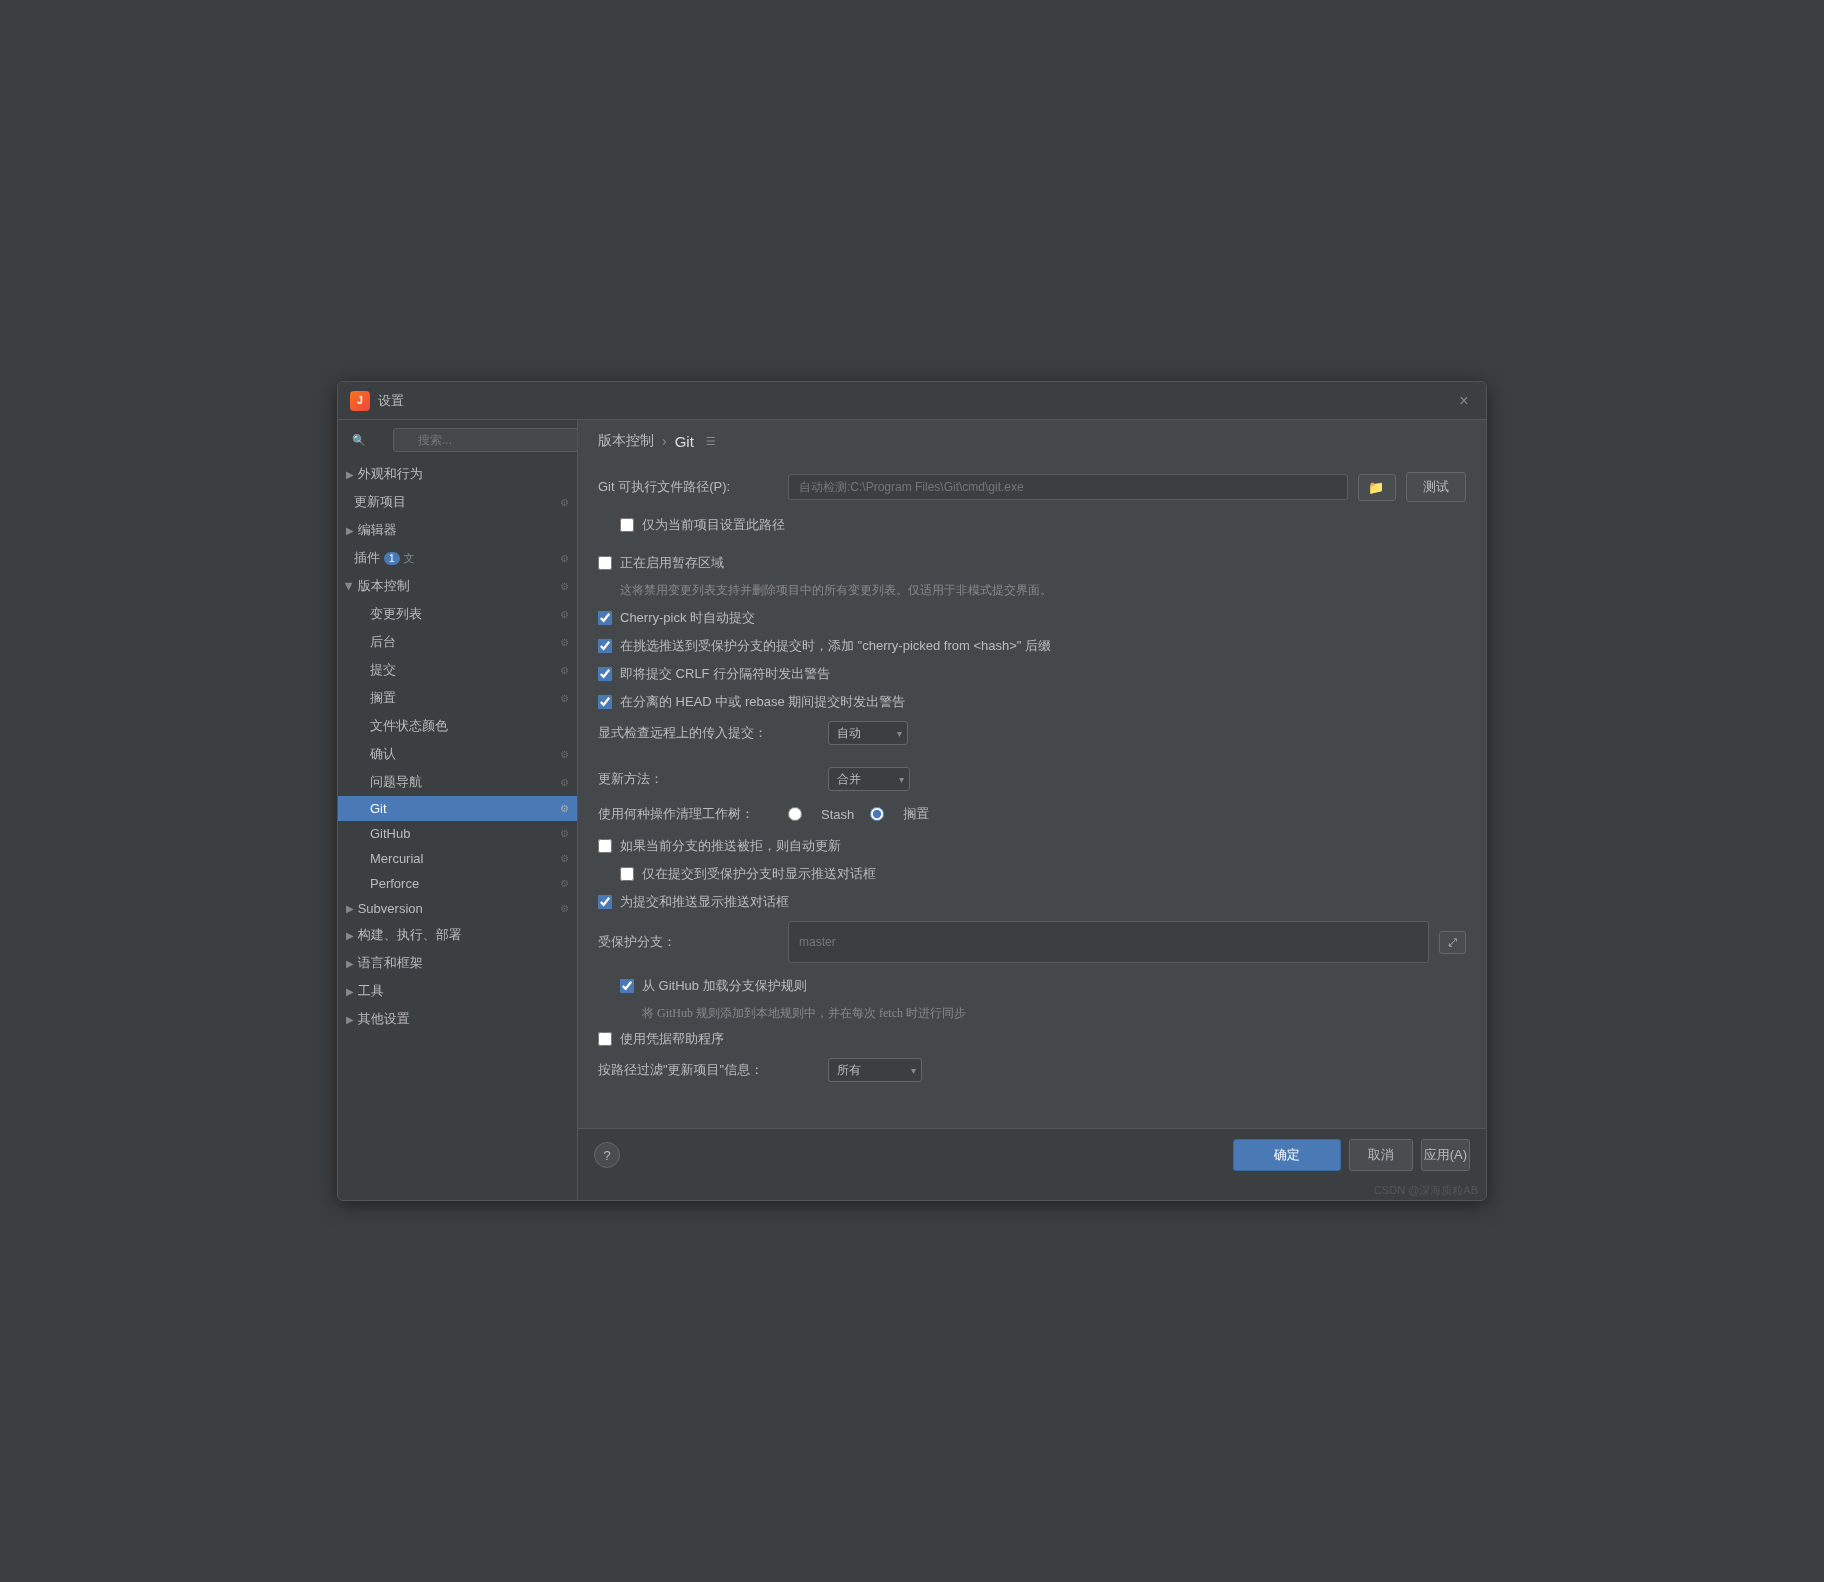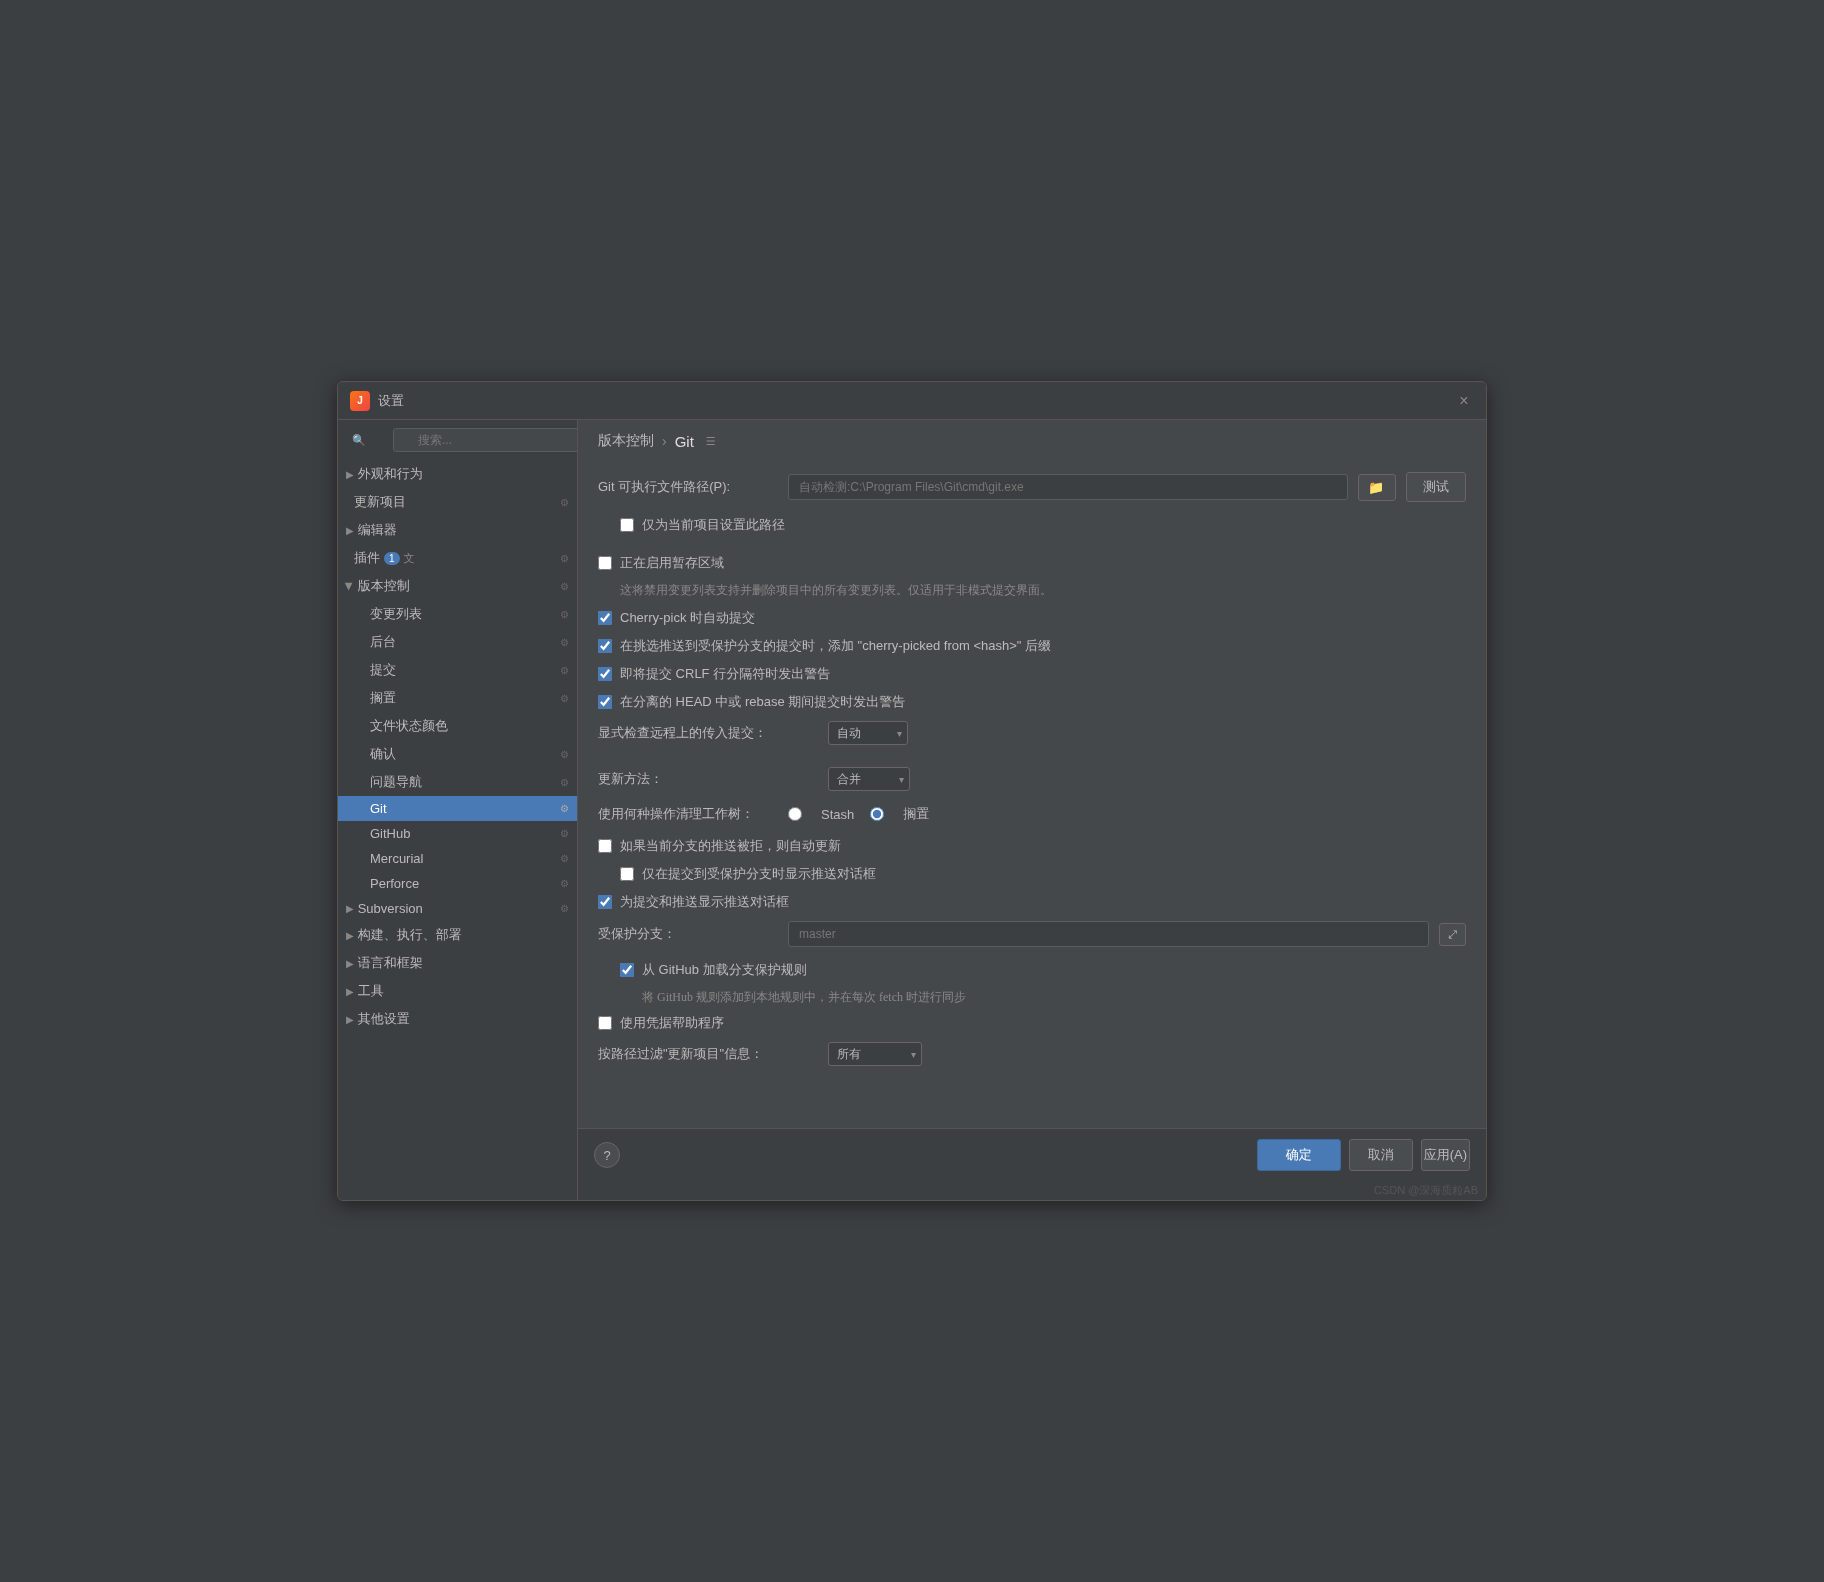--- a/index.html
+++ b/index.html
@@ -264,21 +264,21 @@
       color: #888;
       pointer-events: none;
       font-size: 10px;
     }
     .protected-input {
       flex: 1;
       background: #3c3f41;
       border: 1px solid #5a5d5f;
       border-radius: 3px;
       color: #ffffff;
-      padding: 5px 10px;
+      padding: 13px 10px;
       font-size: 12px;
       outline: none;
     }
     .expand-btn {
       background: #4a4d4f;
       border: 1px solid #666;
       border-radius: 3px;
       color: #bbb;
       padding: 4px 8px;
       cursor: pointer;
@@ -316,21 +316,21 @@
       align-items: center;
       justify-content: center;
       font-size: 13px;
       margin-right: auto;
     }
     .btn-ok {
       background: #4a7ab5;
       border: 1px solid #3a6a9f;
       border-radius: 3px;
       color: white;
-      padding: 6px 28px;
+      padding: 6px 40px;
       cursor: pointer;
       font-size: 13px;
     }
     .btn-cancel {
       background: #4a4d4f;
       border: 1px solid #666;
       border-radius: 3px;
       color: #bbb;
       padding: 6px 18px;
       cursor: pointer;

